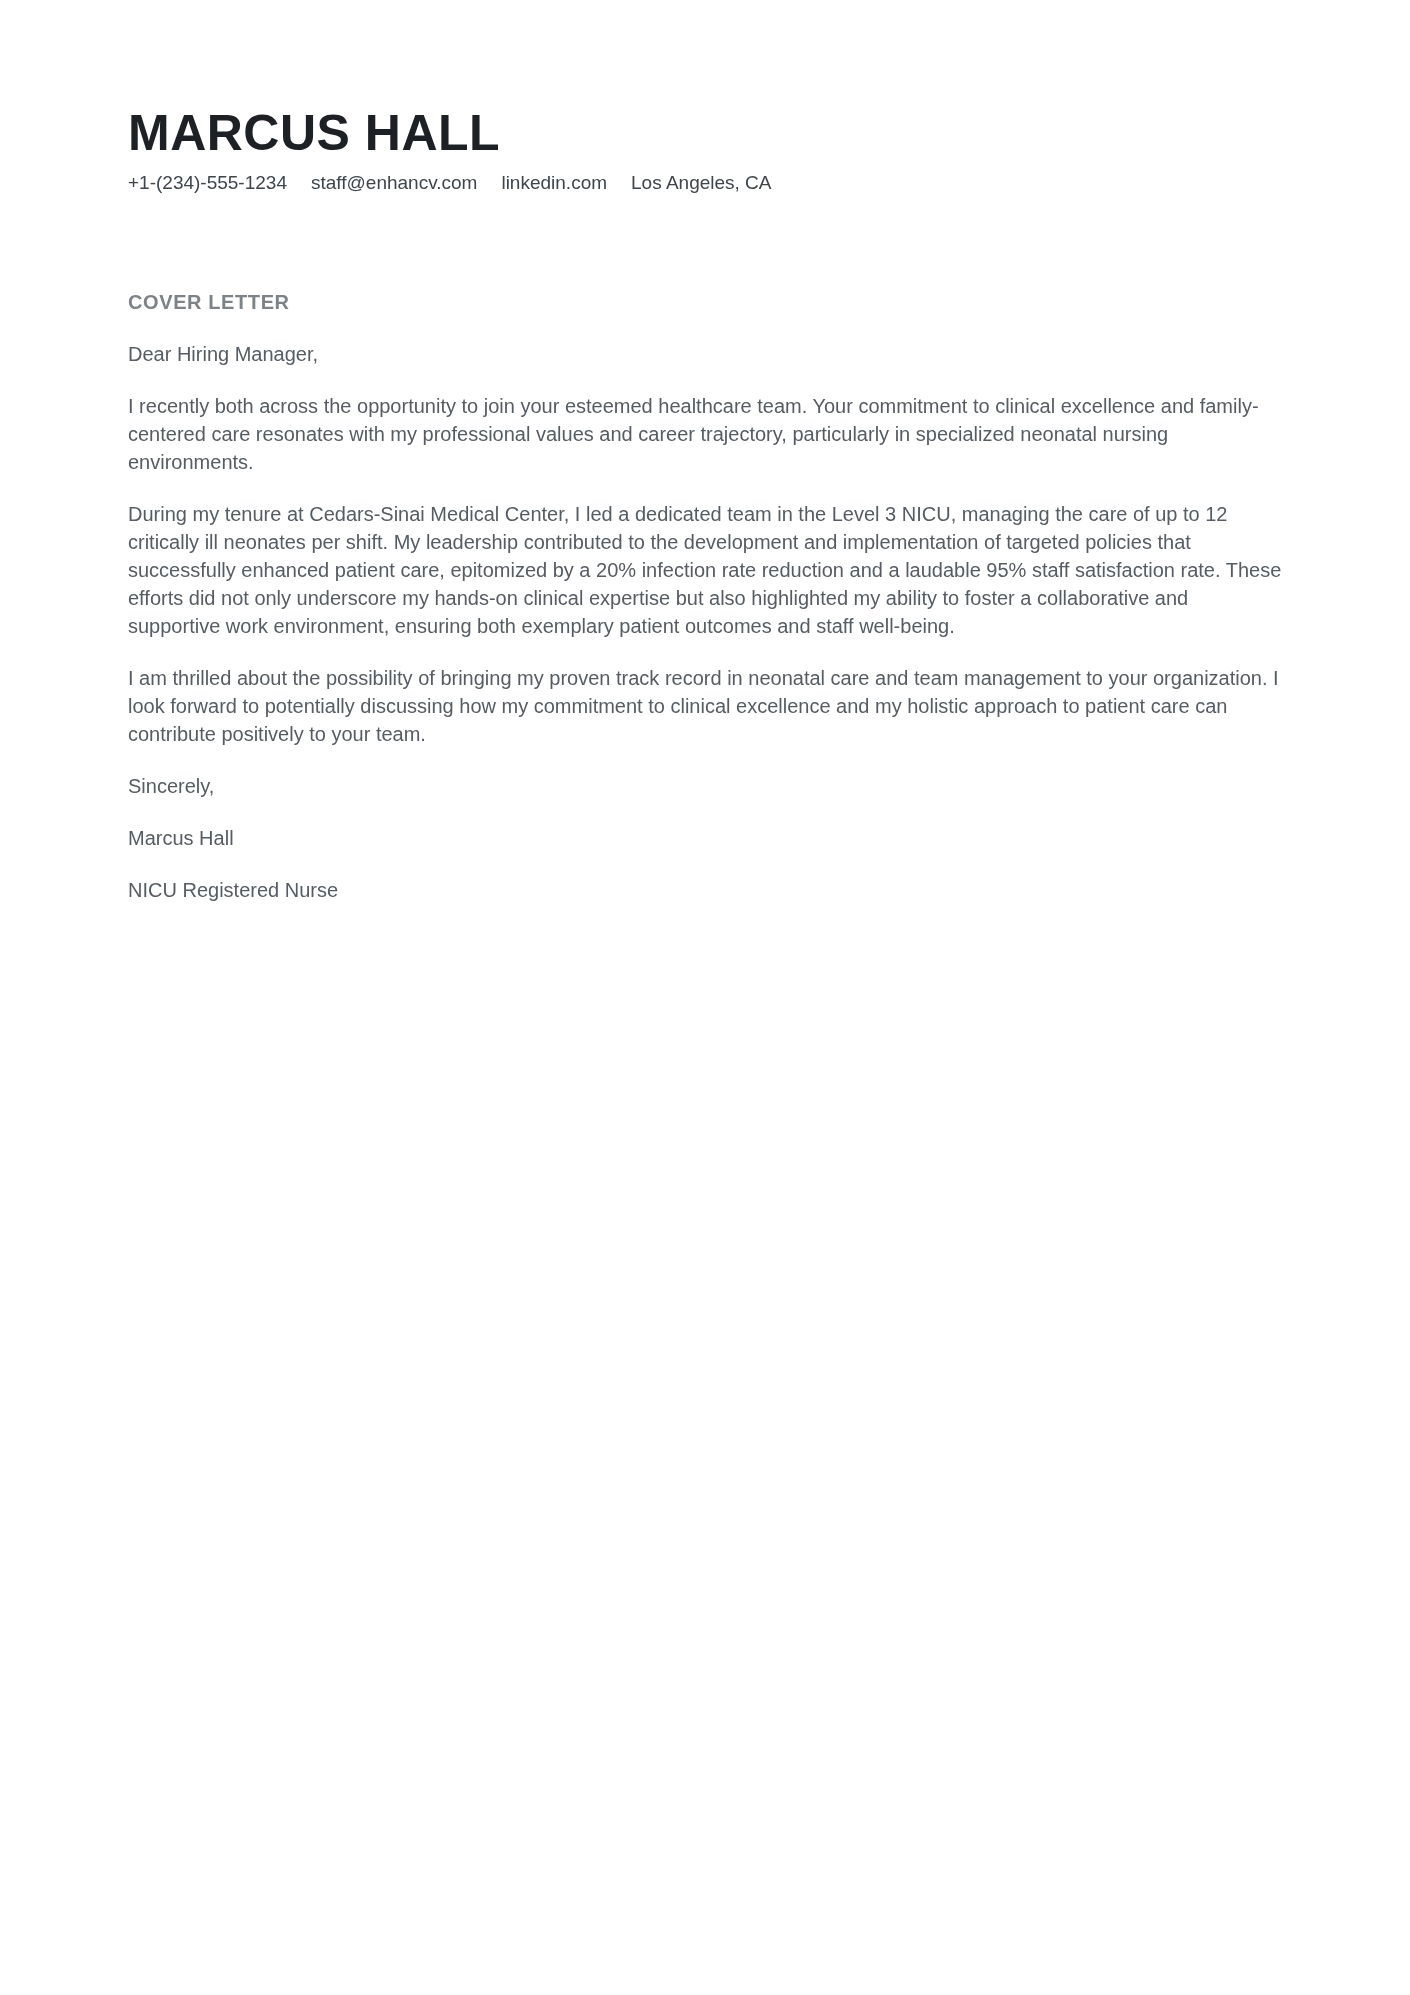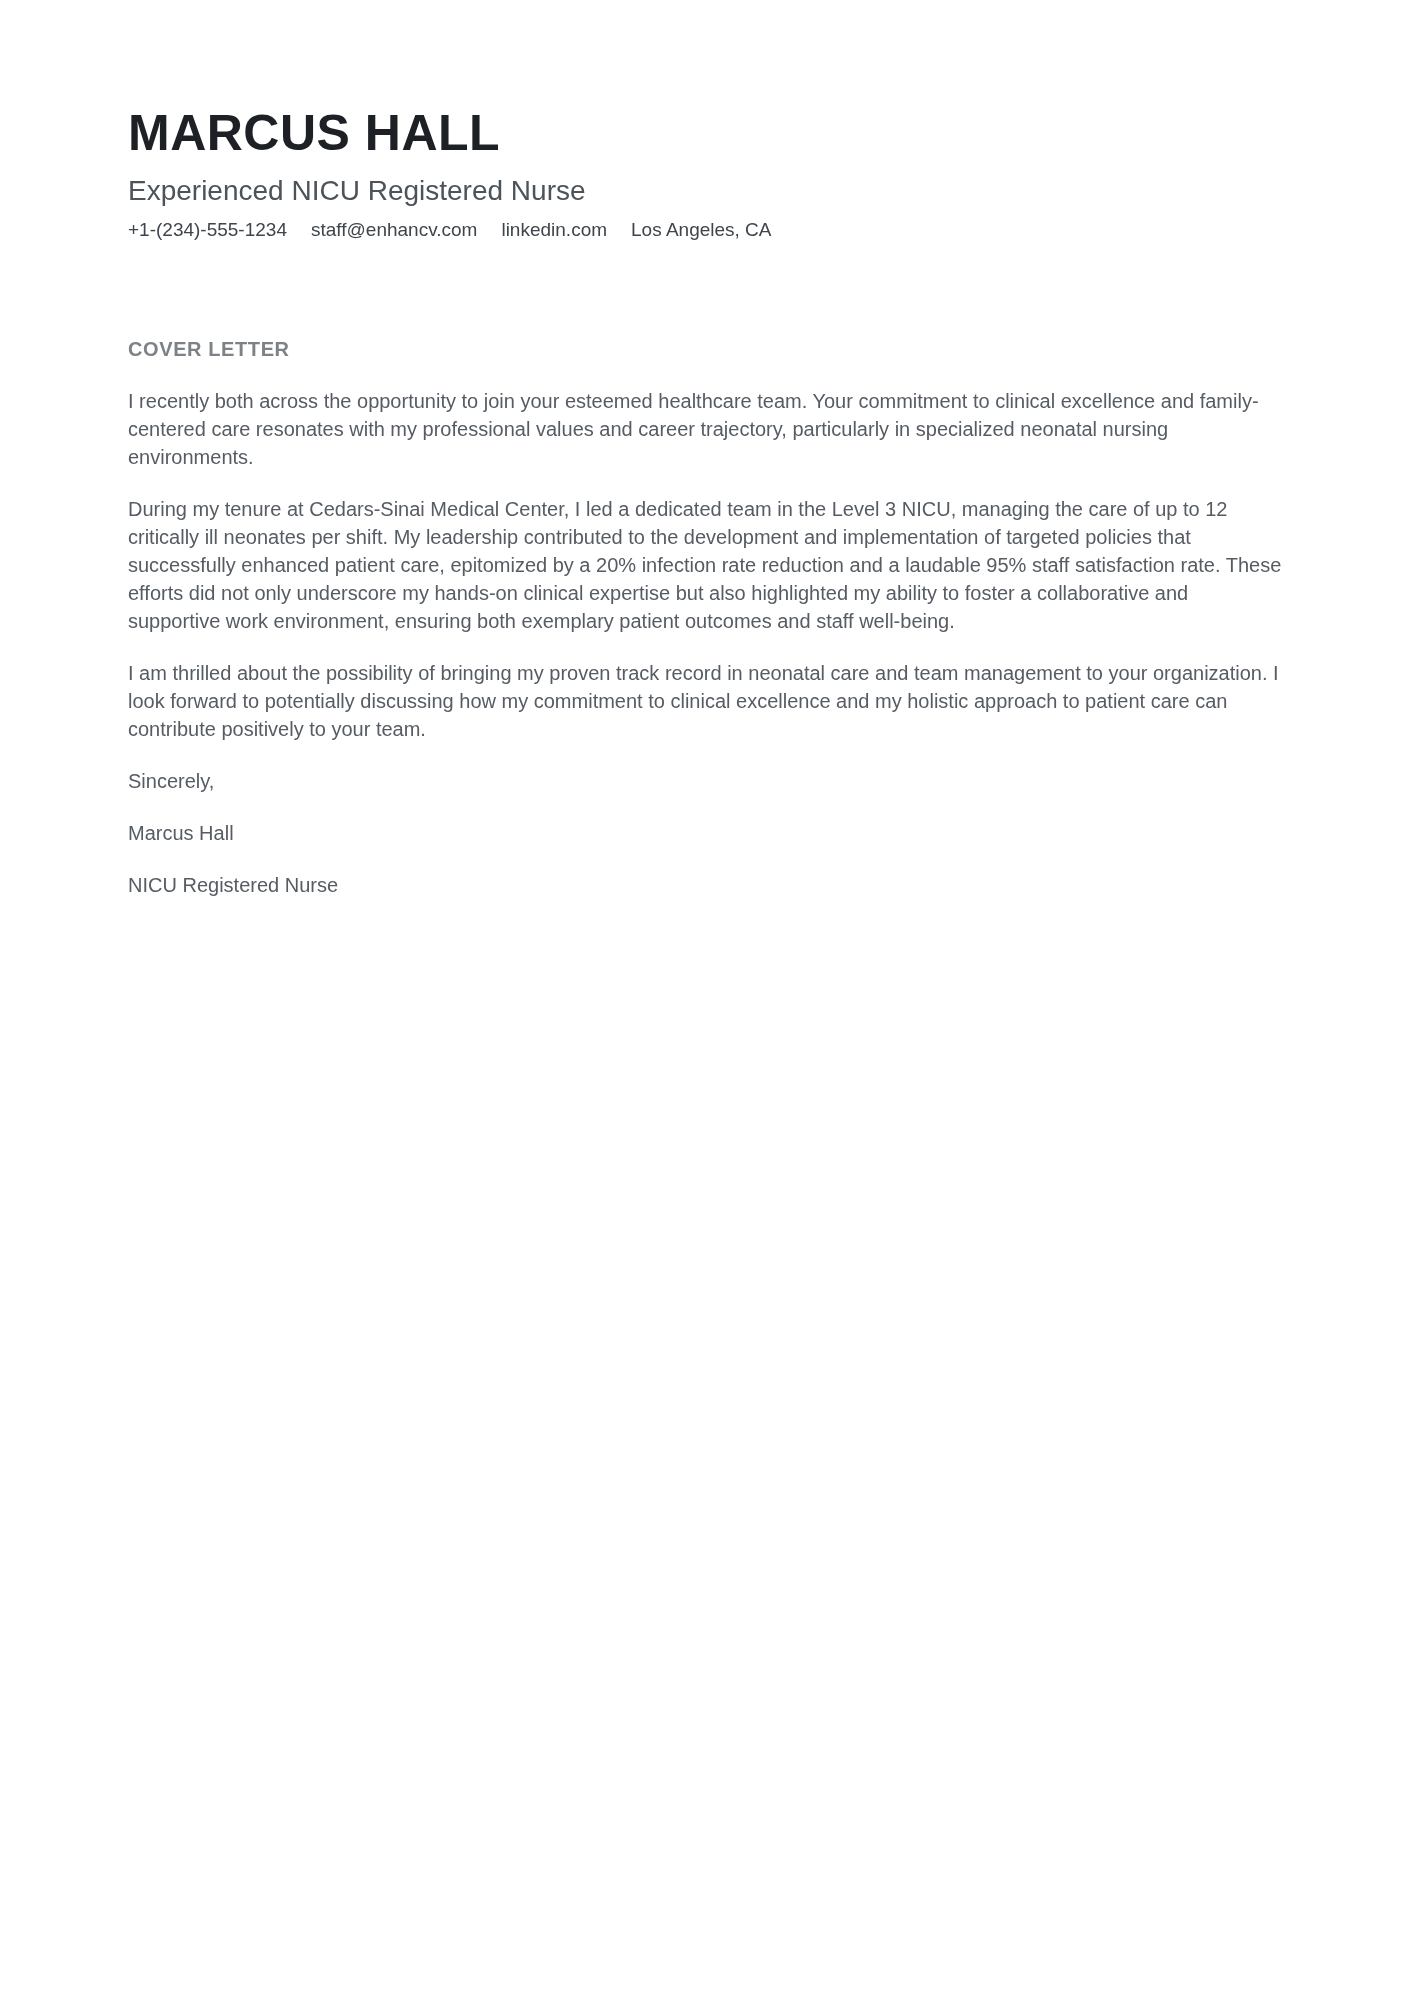--- a/index.html
+++ b/index.html
@@ -93,31 +93,31 @@
     font-family: Liberation Serif, serif;
   }
 </style>
 </head>
 <body>
 
 <div class="page">
 
   <header>
     <h1 class="name">MARCUS HALL</h1>
-    <div class="job-title">Experienced NICU Registered Nurse</div>
     <div class="contact-row">
       <span>+1-(234)-555-1234</span>
       <span>staff@enhancv.com</span>
       <span>linkedin.com</span>
       <span>Los Angeles, CA</span>
     </div>
   </header>
 
   <main class="letter-text">
     <div class="section-label">COVER LETTER</div>
+    <p>Dear Hiring Manager,</p>
     <p>I recently both across the opportunity to join your esteemed healthcare team. Your commitment to clinical excellence and family-centered care resonates with my professional values and career trajectory, particularly in specialized neonatal nursing environments.</p>
     <p>During my tenure at Cedars-Sinai Medical Center, I led a dedicated team in the Level 3 NICU, managing the care of up to 12 critically ill neonates per shift. My leadership contributed to the development and implementation of targeted policies that successfully enhanced patient care, epitomized by a 20% infection rate reduction and a laudable 95% staff satisfaction rate. These efforts did not only underscore my hands-on clinical expertise but also highlighted my ability to foster a collaborative and supportive work environment, ensuring both exemplary patient outcomes and staff well-being.</p>
     <p>I am thrilled about the possibility of bringing my proven track record in neonatal care and team management to your organization. I look forward to potentially discussing how my commitment to clinical excellence and my holistic approach to patient care can contribute positively to your team.</p>
     <p>Sincerely,</p>
     <p>Marcus Hall</p>
     <p>NICU Registered Nurse</p>
   </main>
 
   <div class="footer">
     <span class="site-link">www.enhancv.com</span>

